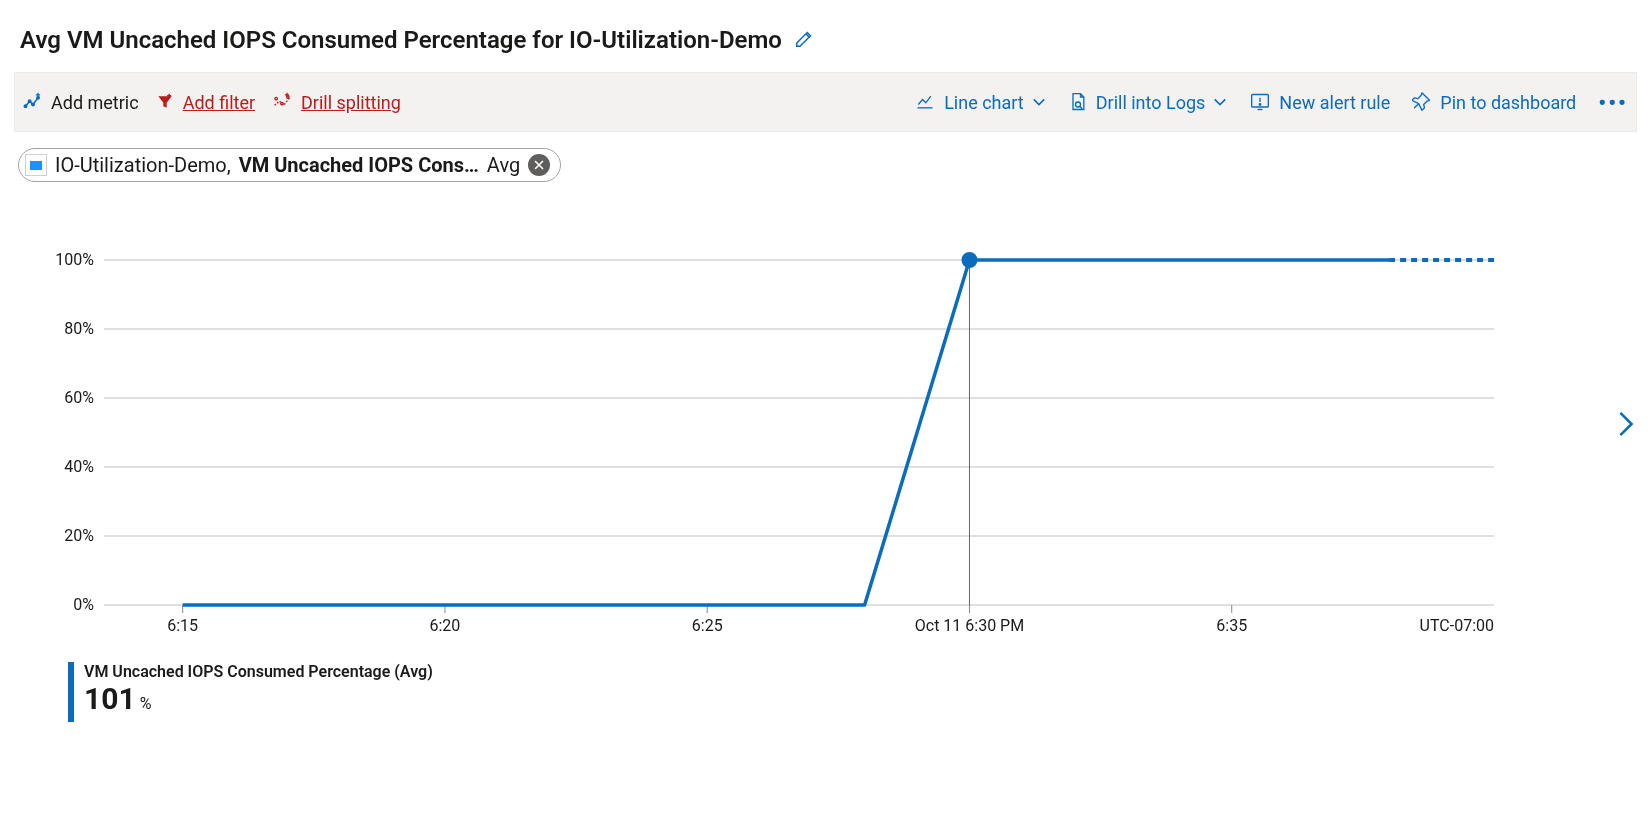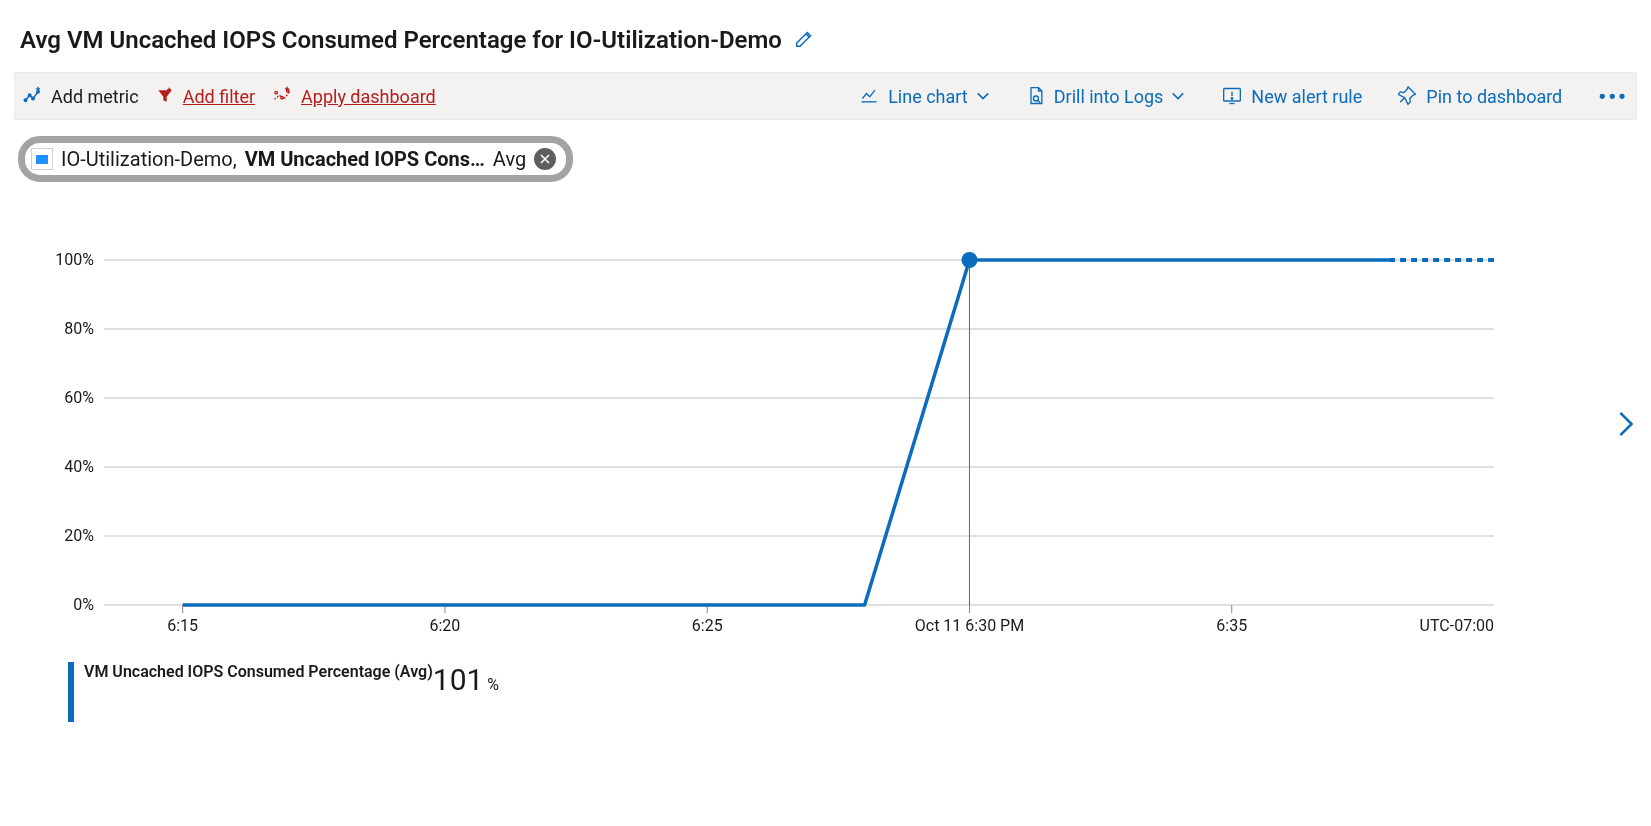--- a/index.html
+++ b/index.html
@@ -12,41 +12,41 @@
   }
   .page { padding: 10px 14px 20px 14px; margin-top: 10px; }
 
   .title-row { display: flex; align-items: center; gap: 12px; padding: 6px 6px 18px 6px; }
   .title { font-size: 24px; font-weight: 600; color: #1b1a19; }
   .title-edit { color: #0b6cbd; cursor: pointer; }
 
   .toolbar {
     display: flex;
     align-items: center;
-    height: 48px;
+    height: 60px;
     background: #f3f2f1;
     border: 1px solid #edebe9;
     padding: 0 8px;
     font-size: 18px;
   }
   .toolbar .group-left { display: flex; align-items: center; gap: 16px; }
   .toolbar .spacer { flex: 1; }
-  .toolbar .group-right { display: flex; align-items: center; gap: 36px; }
+  .toolbar .group-right { display: flex; align-items: center; gap: 22px; }
   .tb-btn { display: inline-flex; align-items: center; gap: 8px; cursor: pointer; white-space: nowrap; }
   .tb-btn.enabled { color: #1b1a19; }
   .tb-btn.enabled .ic { color: #0b6cbd; }
   .tb-btn.link { color: #0b6cbd; }
   .tb-btn.disabled { color: #b91c1c; cursor: default; text-decoration: underline; }
   .tb-btn svg { display: block; }
   .chev { width: 14px; height: 10px; }
 
   .pill-row { padding: 16px 4px 8px 4px; }
   .pill {
     display: inline-flex; align-items: center; gap: 8px;
-    border: 7px solid #a3a3a3; border-radius: 22px;
+    border: 1px solid #a3a3a3; border-radius: 22px;
     padding: 4px 10px 4px 6px; font-size: 20px; background: #fff;
     max-width: 100%;
   }
   .pill .vm-ic {
     width: 22px; height: 22px; background:#fff; border:1px solid #d2d0ce;
     display:inline-flex; align-items:center; justify-content:center;
   }
   .pill .vm-ic .sq { width: 12px; height: 9px; background:#1e90ff; }
   .pill .metric { font-weight: 700; }
   .pill .close {
@@ -57,25 +57,25 @@
 
   .chart-wrap { position: relative; margin-top: 30px; }
   .chart-svg { display: block; }
   .side-chev {
     position: absolute; right: 2px; top: 190px;
     color: #0b6cbd; cursor: pointer;
   }
 
   .legend { display: flex; align-items: flex-start; gap: 10px; padding-left: 54px; margin-top: 12px; }
   .legend .bar { width: 6px; height: 60px; background: #0b6cbd; }
-  .legend .txt { display: flex; flex-direction: row; }
+  .legend .txt { display: flex; flex-direction: column; }
   .legend .line1 { font-size: 16px; font-weight: 600; }
   .legend .line2 { font-size: 15px; color: #605e5c; }
   .legend .valrow { display: flex; align-items: baseline; gap: 4px; }
-  .legend .val { font-size: 30px; font-weight: 400; }
+  .legend .val { font-size: 30px; font-weight: 700; }
   .legend .unit { font-size: 16px; }
 
   .more-dots { color:#0b6cbd; font-size:22px; font-weight:700; letter-spacing:2px; cursor:pointer; }
 </style>
 </head>
 <body>
 
 <div class="page">
 
   <div class="title-row">
@@ -111,21 +111,21 @@
         <span>Add filter</span>
       </span>
       <span class="tb-btn disabled">
         <svg width="22" height="20" viewBox="0 0 24 24" fill="none" stroke="currentColor" stroke-width="1.6">
           <circle cx="5" cy="8" r="1.5"></circle>
             <circle cx="12" cy="14" r="1.5"></circle>
             <circle cx="19" cy="6" r="1.5"></circle>
           <path d="M3 16l6-5 5 5 7-9" stroke-dasharray="2 2"></path>
           <path d="M18 1v5M15.5 3.5h5"></path>
         </svg>
-        <span>Apply dashboard</span>
+        <span>Drill splitting</span>
       </span>
     </div>
     <div class="spacer"></div>
     <div class="group-right">
       <span class="tb-btn link">
         <svg width="22" height="20" viewBox="0 0 24 24" fill="none" stroke="currentColor" stroke-width="1.6">
           <path d="M3 19h18"></path>
             <path d="M4 15l5-6 4 4 6-8"></path>
         </svg>
         <span>Line chart</span>

